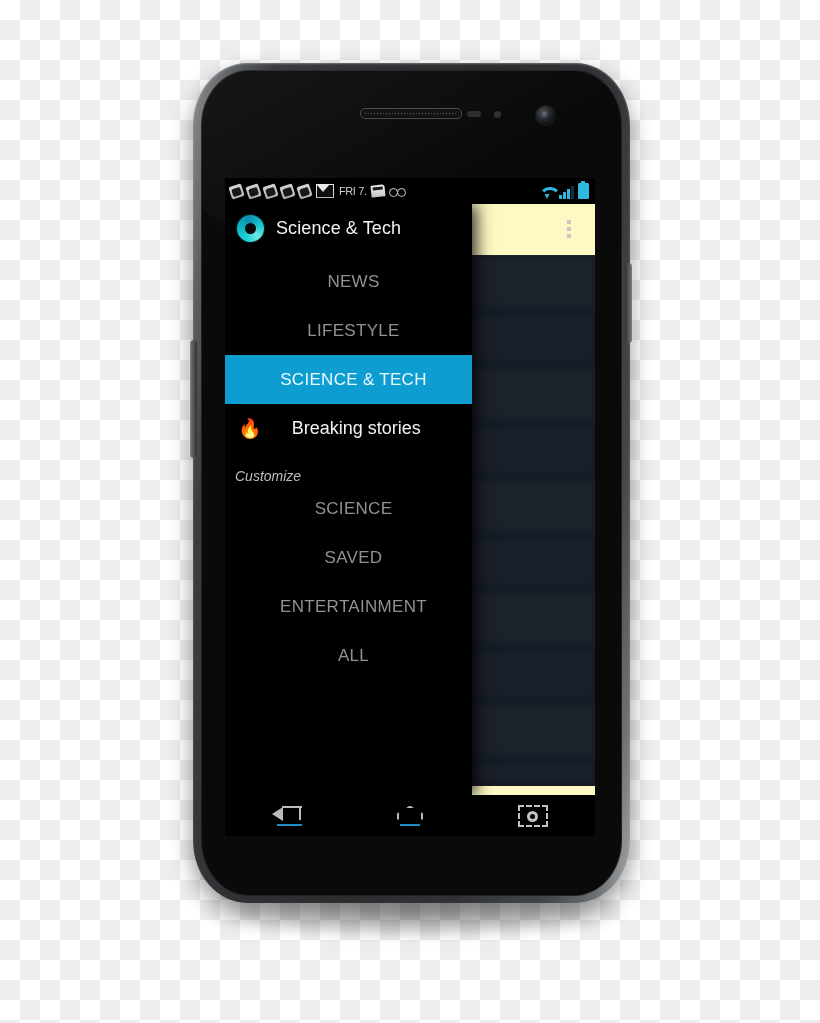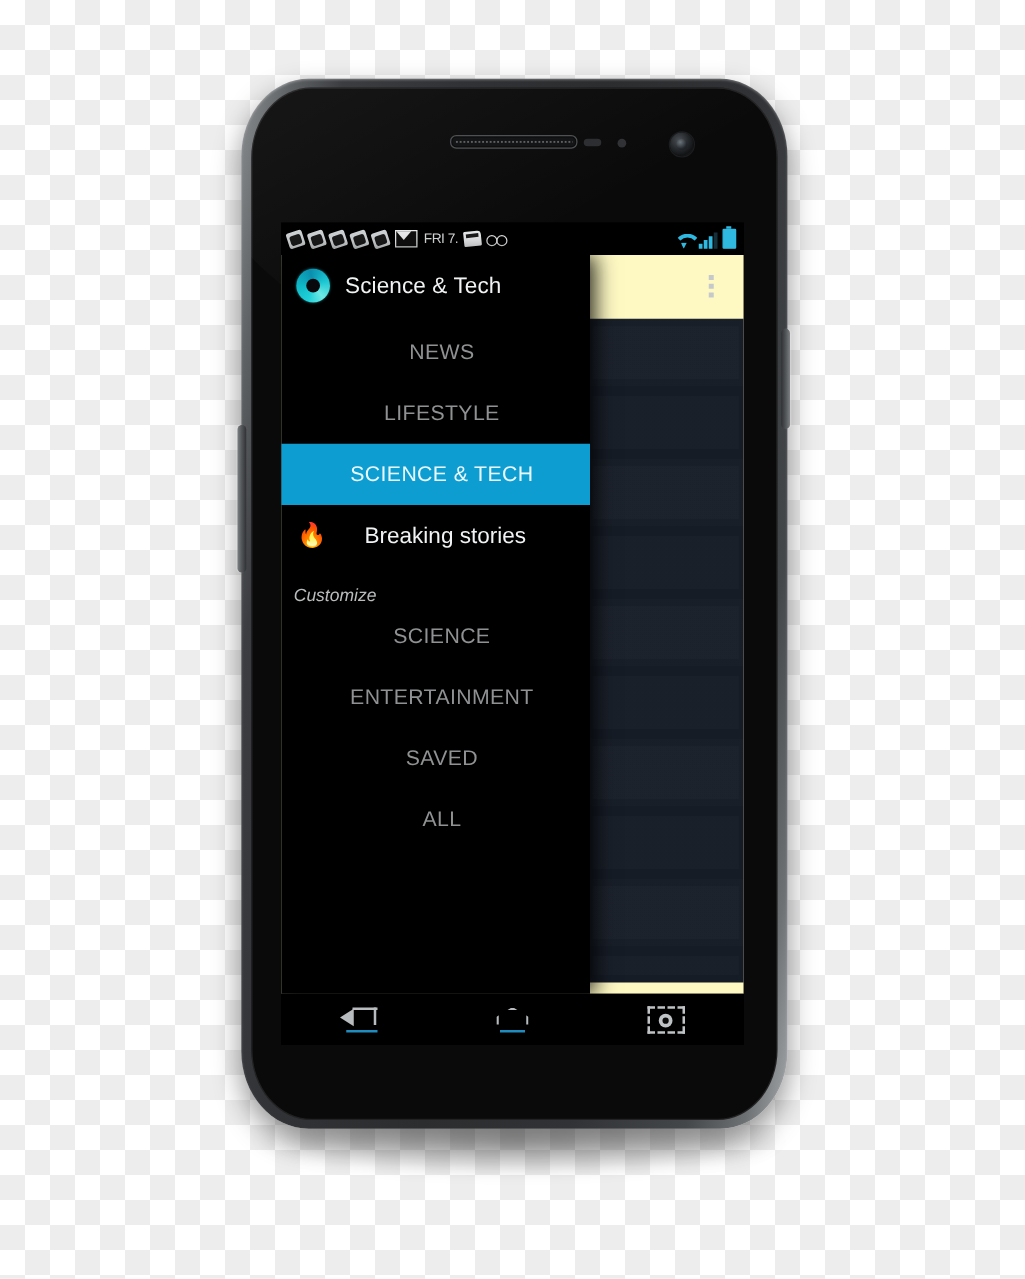--- a/index.html
+++ b/index.html
@@ -651,25 +651,25 @@
 
           <div class="customize-row">
             <span class="customize-label">Customize</span>
           </div>
 
           <div class="nav-item">
             <span class="nav-label">SCIENCE</span>
           </div>
 
           <div class="nav-item">
+            <span class="nav-label">SAVED</span>
+          </div>
+
+          <div class="nav-item">
             <span class="nav-label">ENTERTAINMENT</span>
-          </div>
-
-          <div class="nav-item">
-            <span class="nav-label">SAVED</span>
           </div>
 
           <div class="nav-item">
             <span class="nav-label">ALL</span>
           </div>
 
         </div>
       </div>
     </div>
 

